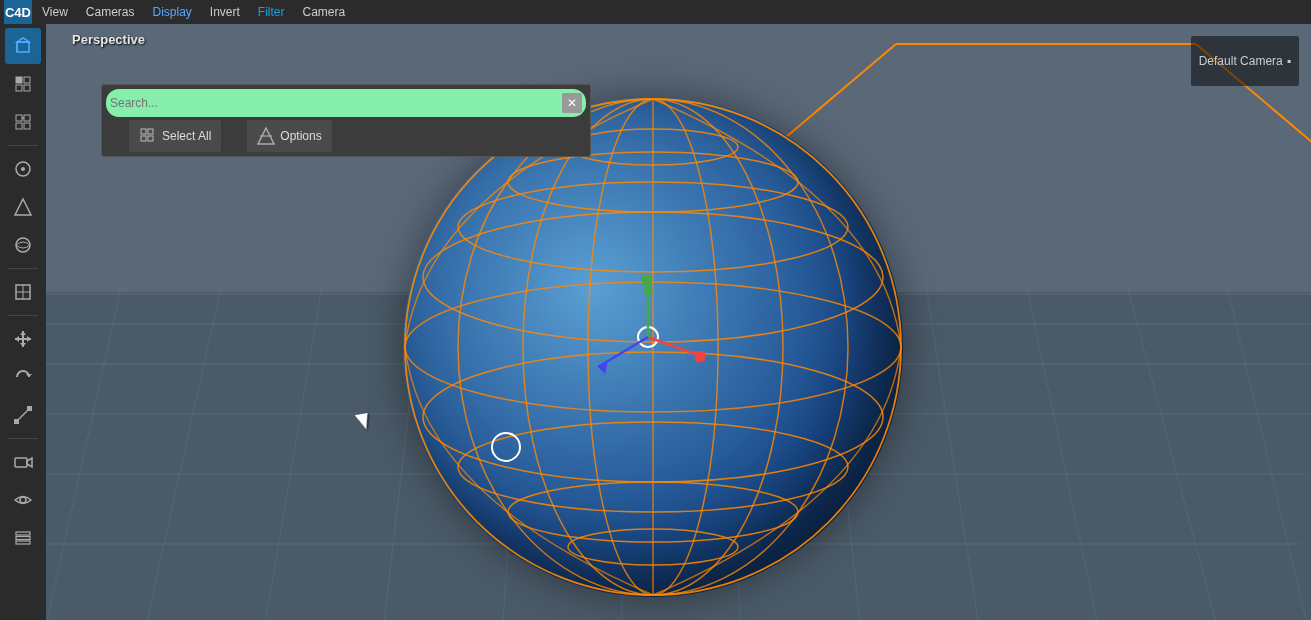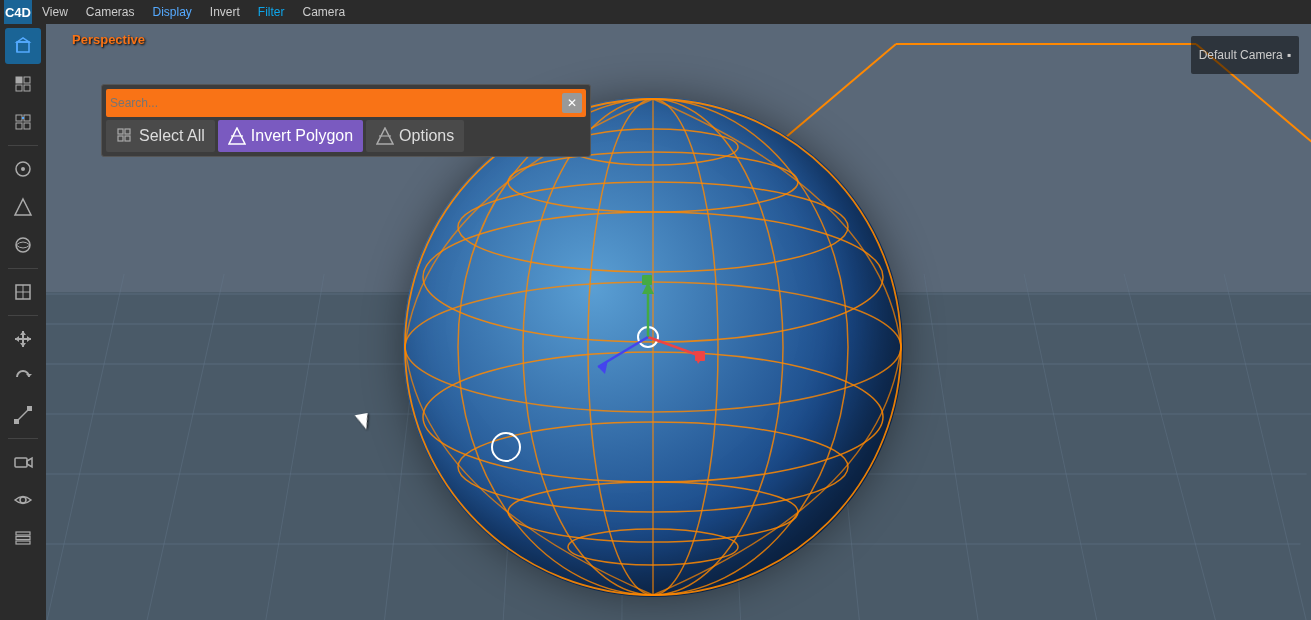--- a/index.html
+++ b/index.html
@@ -78,36 +78,36 @@
       left: 46px;
       right: 0;
       bottom: 0;
       overflow: hidden;
     }
 
     
     #viewport-label {
       position: absolute;
       top: 8px; left: 10px;
-      color: #f97316;
+      color: #e5e5e5;
       font-size: 13px;
       font-weight: 600;
       z-index: 10;
       text-shadow: 1px 1px 2px #000;
       padding-left: 16px;
     }
 
     
     #camera-label {
       position: absolute;
       top: 12px; right: 12px;
       background: rgba(0,0,0,0.5);
       color: #ccc;
       font-size: 12px;
-      padding: 12px 8px;
+      padding: 18px 8px;
       border-radius: 2px;
       z-index: 10;
       display: flex; align-items: flex-end; gap: 4px;
     }
 
     
     #viewport-bg {
       position: absolute;
       top: 0; left: 0; right: 0; bottom: 0;
       background: linear-gradient(180deg, #4a5a6a 0%, #5a6a7a 40%, #6a7a8a 100%);
@@ -154,22 +154,22 @@
       display: flex;
       flex-direction: column;
       gap: 3px;
       width: 490px;
     }
 
     
     #search-bar {
       display: flex;
       align-items: center;
-      background: #f97316;
-      border-radius: 2px;
+      background: #86efac;
+      border-radius: 13px;
       height: 28px;
       padding: 0 4px;
       gap: 4px;
     }
     #search-input {
       flex: 1;
       border: none;
       outline: none;
       font-size: 12px;
       background: transparent;
@@ -189,24 +189,25 @@
       gap: 3px;
       align-items: center;
     }
     .tb-btn {
       display: flex;
       align-items: center;
       gap: 5px;
       padding: 5px 10px;
       border-radius: 2px;
       cursor: pointer;
-      font-size: 16px;
+      font-size: 12px;
       color: #ddd;
       background: #4a4a4a;
       height: 32px;
+      margin-left: 23px;
     }
     .tb-btn.active { background: #7a5ac0; color: white; }
     .tb-btn-icon {
       width: 18px; height: 18px;
       display: flex; align-items: center; justify-content: center;
       font-size: 14px;
     }
 
     
     #cursor {
@@ -472,29 +473,20 @@
           <svg width="18" height="18" viewBox="0 0 18 18">
             <rect x="2" y="2" width="5" height="5" fill="none" stroke="#aaa" stroke-width="1.2"></rect>
             <rect x="9" y="2" width="5" height="5" fill="none" stroke="#aaa" stroke-width="1.2"></rect>
             <rect x="2" y="9" width="5" height="5" fill="none" stroke="#aaa" stroke-width="1.2"></rect>
             <rect x="9" y="9" width="5" height="5" fill="none" stroke="#aaa" stroke-width="1.2"></rect>
           </svg>
         </span>
         <span>Select All</span>
       </div>
 
-      <div class="tb-btn active">
-        <span class="tb-btn-icon">
-          <svg width="18" height="18" viewBox="0 0 18 18">
-            <polygon points="9,1 17,17 1,17" fill="none" stroke="white" stroke-width="1.5"></polygon>
-            <line x1="3" y1="9" x2="15" y2="9" stroke="white" stroke-width="1.2"></line>
-          </svg>
-        </span>
-        <span>Invert Polygon</span>
-      </div>
 
       <div class="tb-btn">
         <span class="tb-btn-icon">
           <svg width="18" height="18" viewBox="0 0 18 18">
             <polygon points="9,1 17,17 1,17" fill="none" stroke="#aaa" stroke-width="1.5"></polygon>
             <line x1="3" y1="9" x2="15" y2="9" stroke="#aaa" stroke-width="1.2"></line>
           </svg>
         </span>
         <span>Options</span>
       </div>

